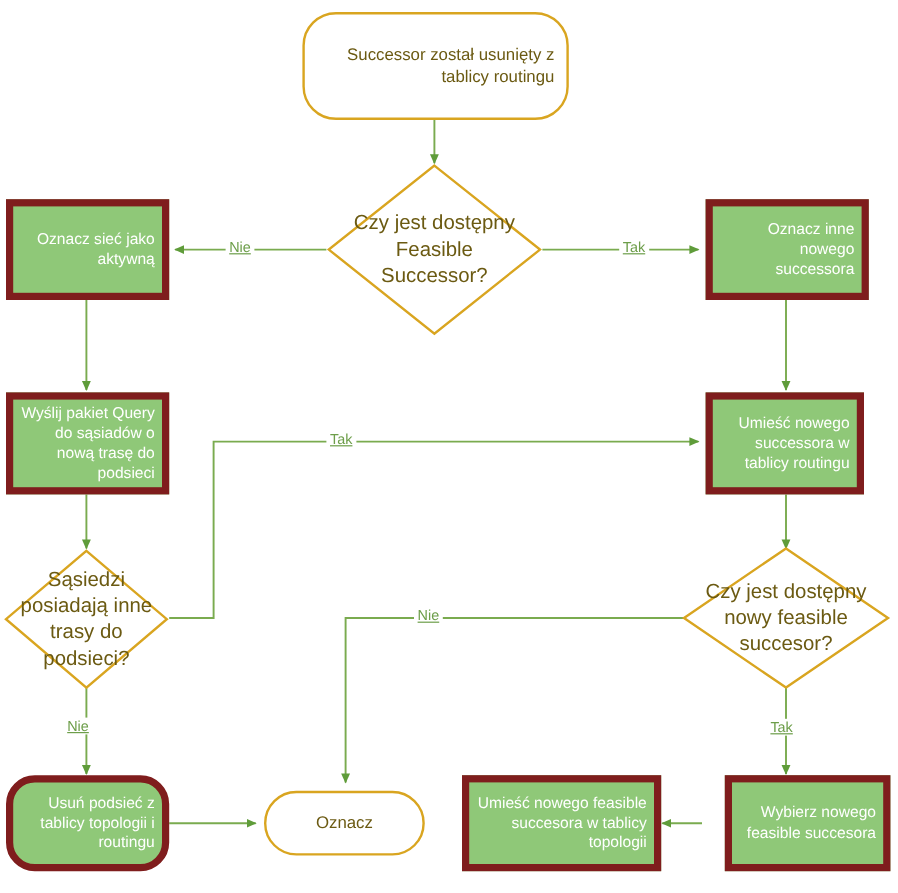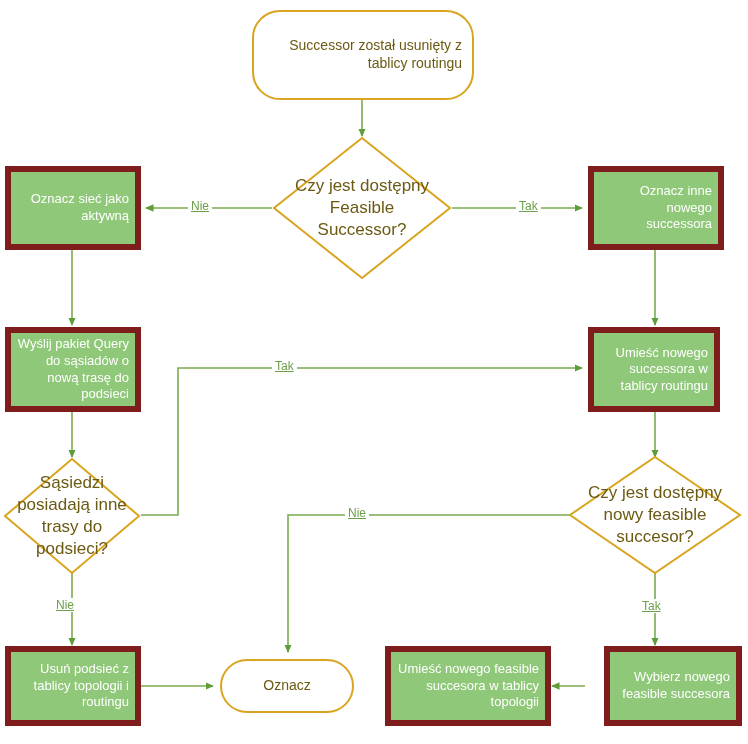--- a/index.html
+++ b/index.html
@@ -172,21 +172,21 @@
 
   <div class="decision-wrap" style="left:3px; top:457px; width:138px; height:118px;">
     <svg width="138" height="118">
       <polygon points="69,2 136,59 69,116 2,59" fill="#ffffff" stroke="#d9a520" stroke-width="2"></polygon>
     </svg>
     <div class="decision-label">
       <span class="node-text">Sąsiedzi posiadają inne trasy do podsieci?</span>
     </div>
   </div>
 
-  <div class="node process" style="left:5px; top:646px; width:136px; height:80px;">
+  <div class="node process" style="left:5px; top:646px; width:136px; height:80px;border-radius:24px;">
     <span class="node-text">Usuń podsieć z tablicy topologii i routingu</span>
   </div>
 
   <div class="node terminator" style="left:220px; top:659px; width:134px; height:54px;">
     <span class="node-text">Oznacz</span>
   </div>
 
   <div class="node process" style="left:385px; top:646px; width:166px; height:80px;">
     <span class="node-text">Umieść nowego feasible succesora w tablicy topologii</span>
   </div>

